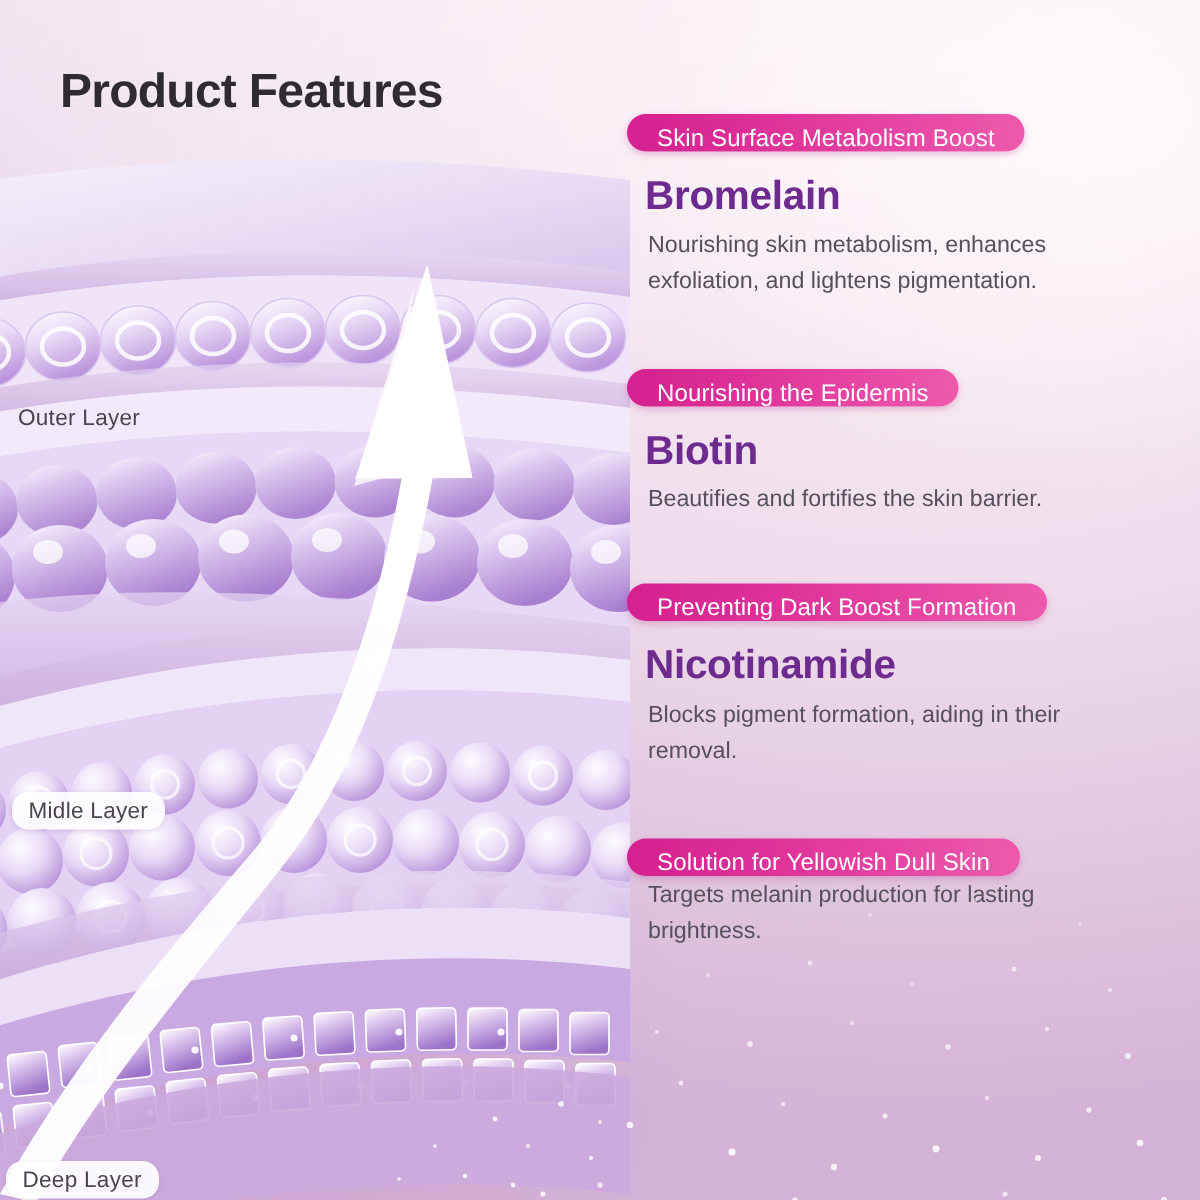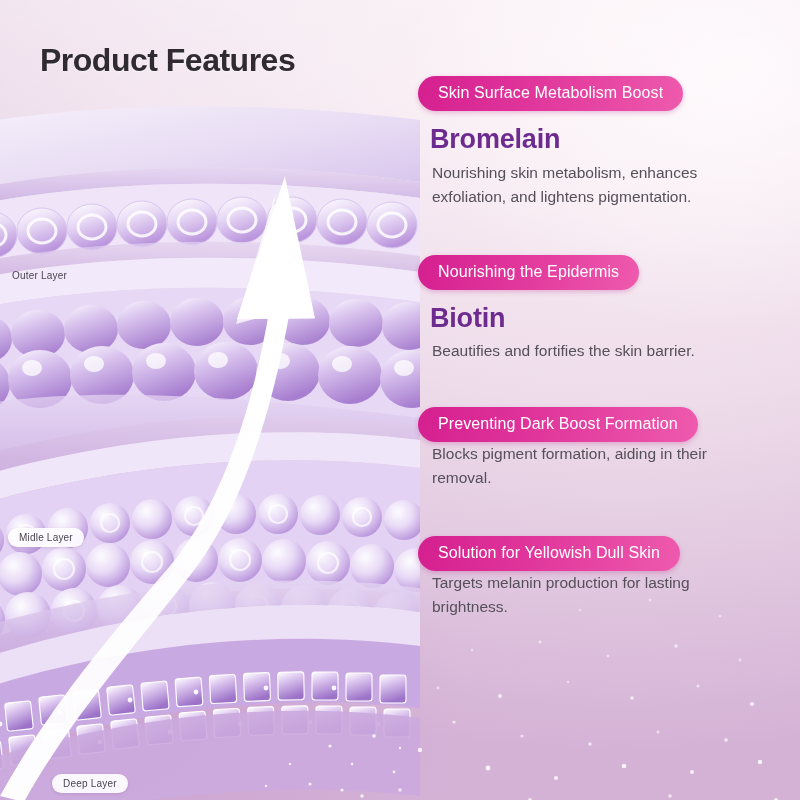--- a/index.html
+++ b/index.html
@@ -35,43 +35,43 @@
     text-shadow:0 1px 2px rgba(255,255,255,.5);
     white-space:nowrap;
   }
 
   
   .illus{position:absolute;left:-10px;top:96px;width:420px;height:704px;}
   .illus svg{position:absolute;left:0;top:0;}
 
   .layer-tag{
     position:absolute;
-    font-size:10px;color:#4a4450;
+    font-size:15px;color:#4a4450;
     font-family:"Liberation Sans", sans-serif;
     white-space:nowrap;
     letter-spacing:.2px;
   }
   .layer-tag.pill{
     background:rgba(255,255,255,.92);
     border-radius:11px;padding:4px 11px;
     box-shadow:0 1px 3px rgba(120,80,130,.18);
   }
   .layer-tag.plain{padding:4px 2px;}
   #tag-outer{left:20px;top:170px;}
   #tag-midle{left:18px;top:432px;}
-  #tag-deep{left:14px;top:678px;margin-left:48px;}
+  #tag-deep{left:14px;top:678px;}
 
   
   .features{position:absolute;left:418px;top:76px;width:364px;}
   .feature{position:relative;margin-bottom:20px;}
 
   .badge{
     display:inline-block;
     border-radius:22px;
-    padding:9px 20px 10px 20px;
+    padding:9px 20px 0 20px;
     color:#ffffff;
     font-size:16px;
     line-height:1;
     font-weight:500;
     text-align:right;
     letter-spacing:.1px;
     background:linear-gradient(100deg,#d51f8f 0%,#e0359b 42%,#ee5aad 100%);
     box-shadow:0 2px 5px rgba(180,30,130,.26);
     white-space:nowrap;
   }
@@ -373,20 +373,21 @@
     </div>
 
     <div class="feature" id="feature-2">
       <div class="badge">Nourishing the Epidermis</div>
       <div class="ingredient">Biotin</div>
       <div class="desc">Beautifies and fortifies the skin barrier.</div>
     </div>
 
     <div class="feature" id="feature-3">
       <div class="badge">Preventing Dark Boost Formation</div>
+      <div class="ingredient">Nicotinamide</div>
       <div class="desc">Blocks pigment formation, aiding in their removal.</div>
     </div>
 
     <div class="feature" id="feature-4">
       <div class="badge">Solution for Yellowish Dull Skin</div>
       <div class="desc">Targets melanin production for lasting brightness.</div>
     </div>
 
   </div>
 

